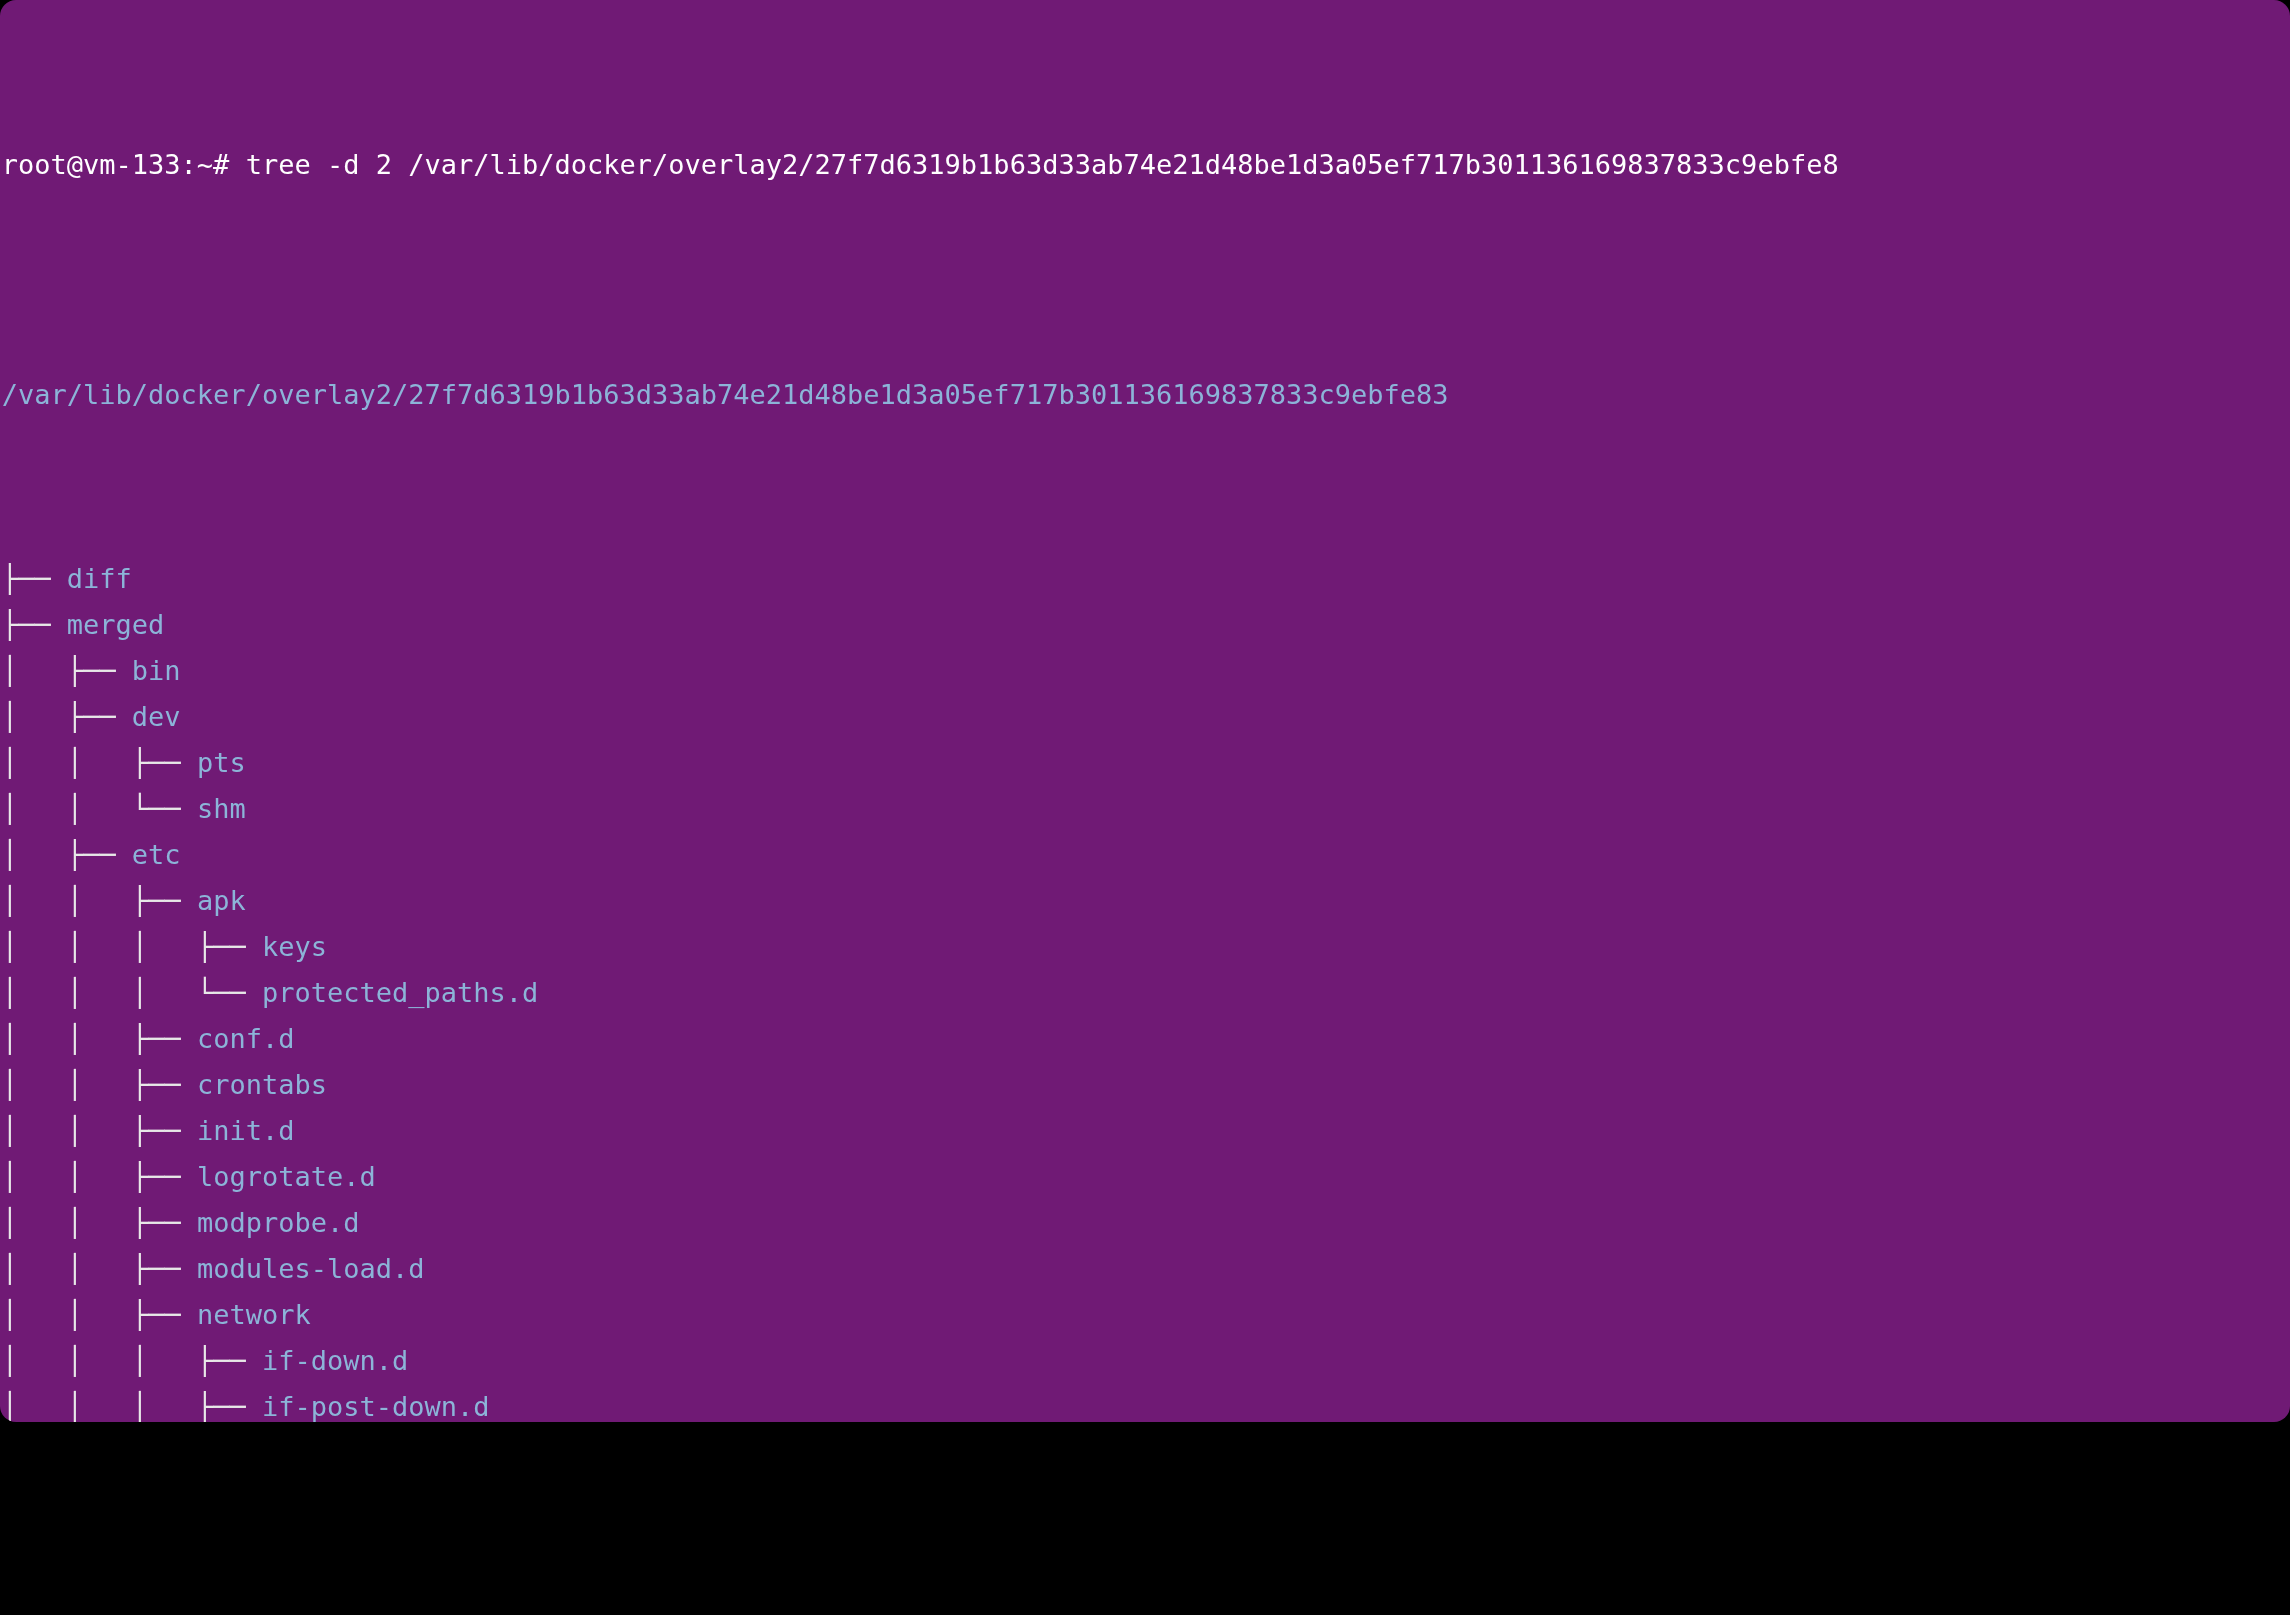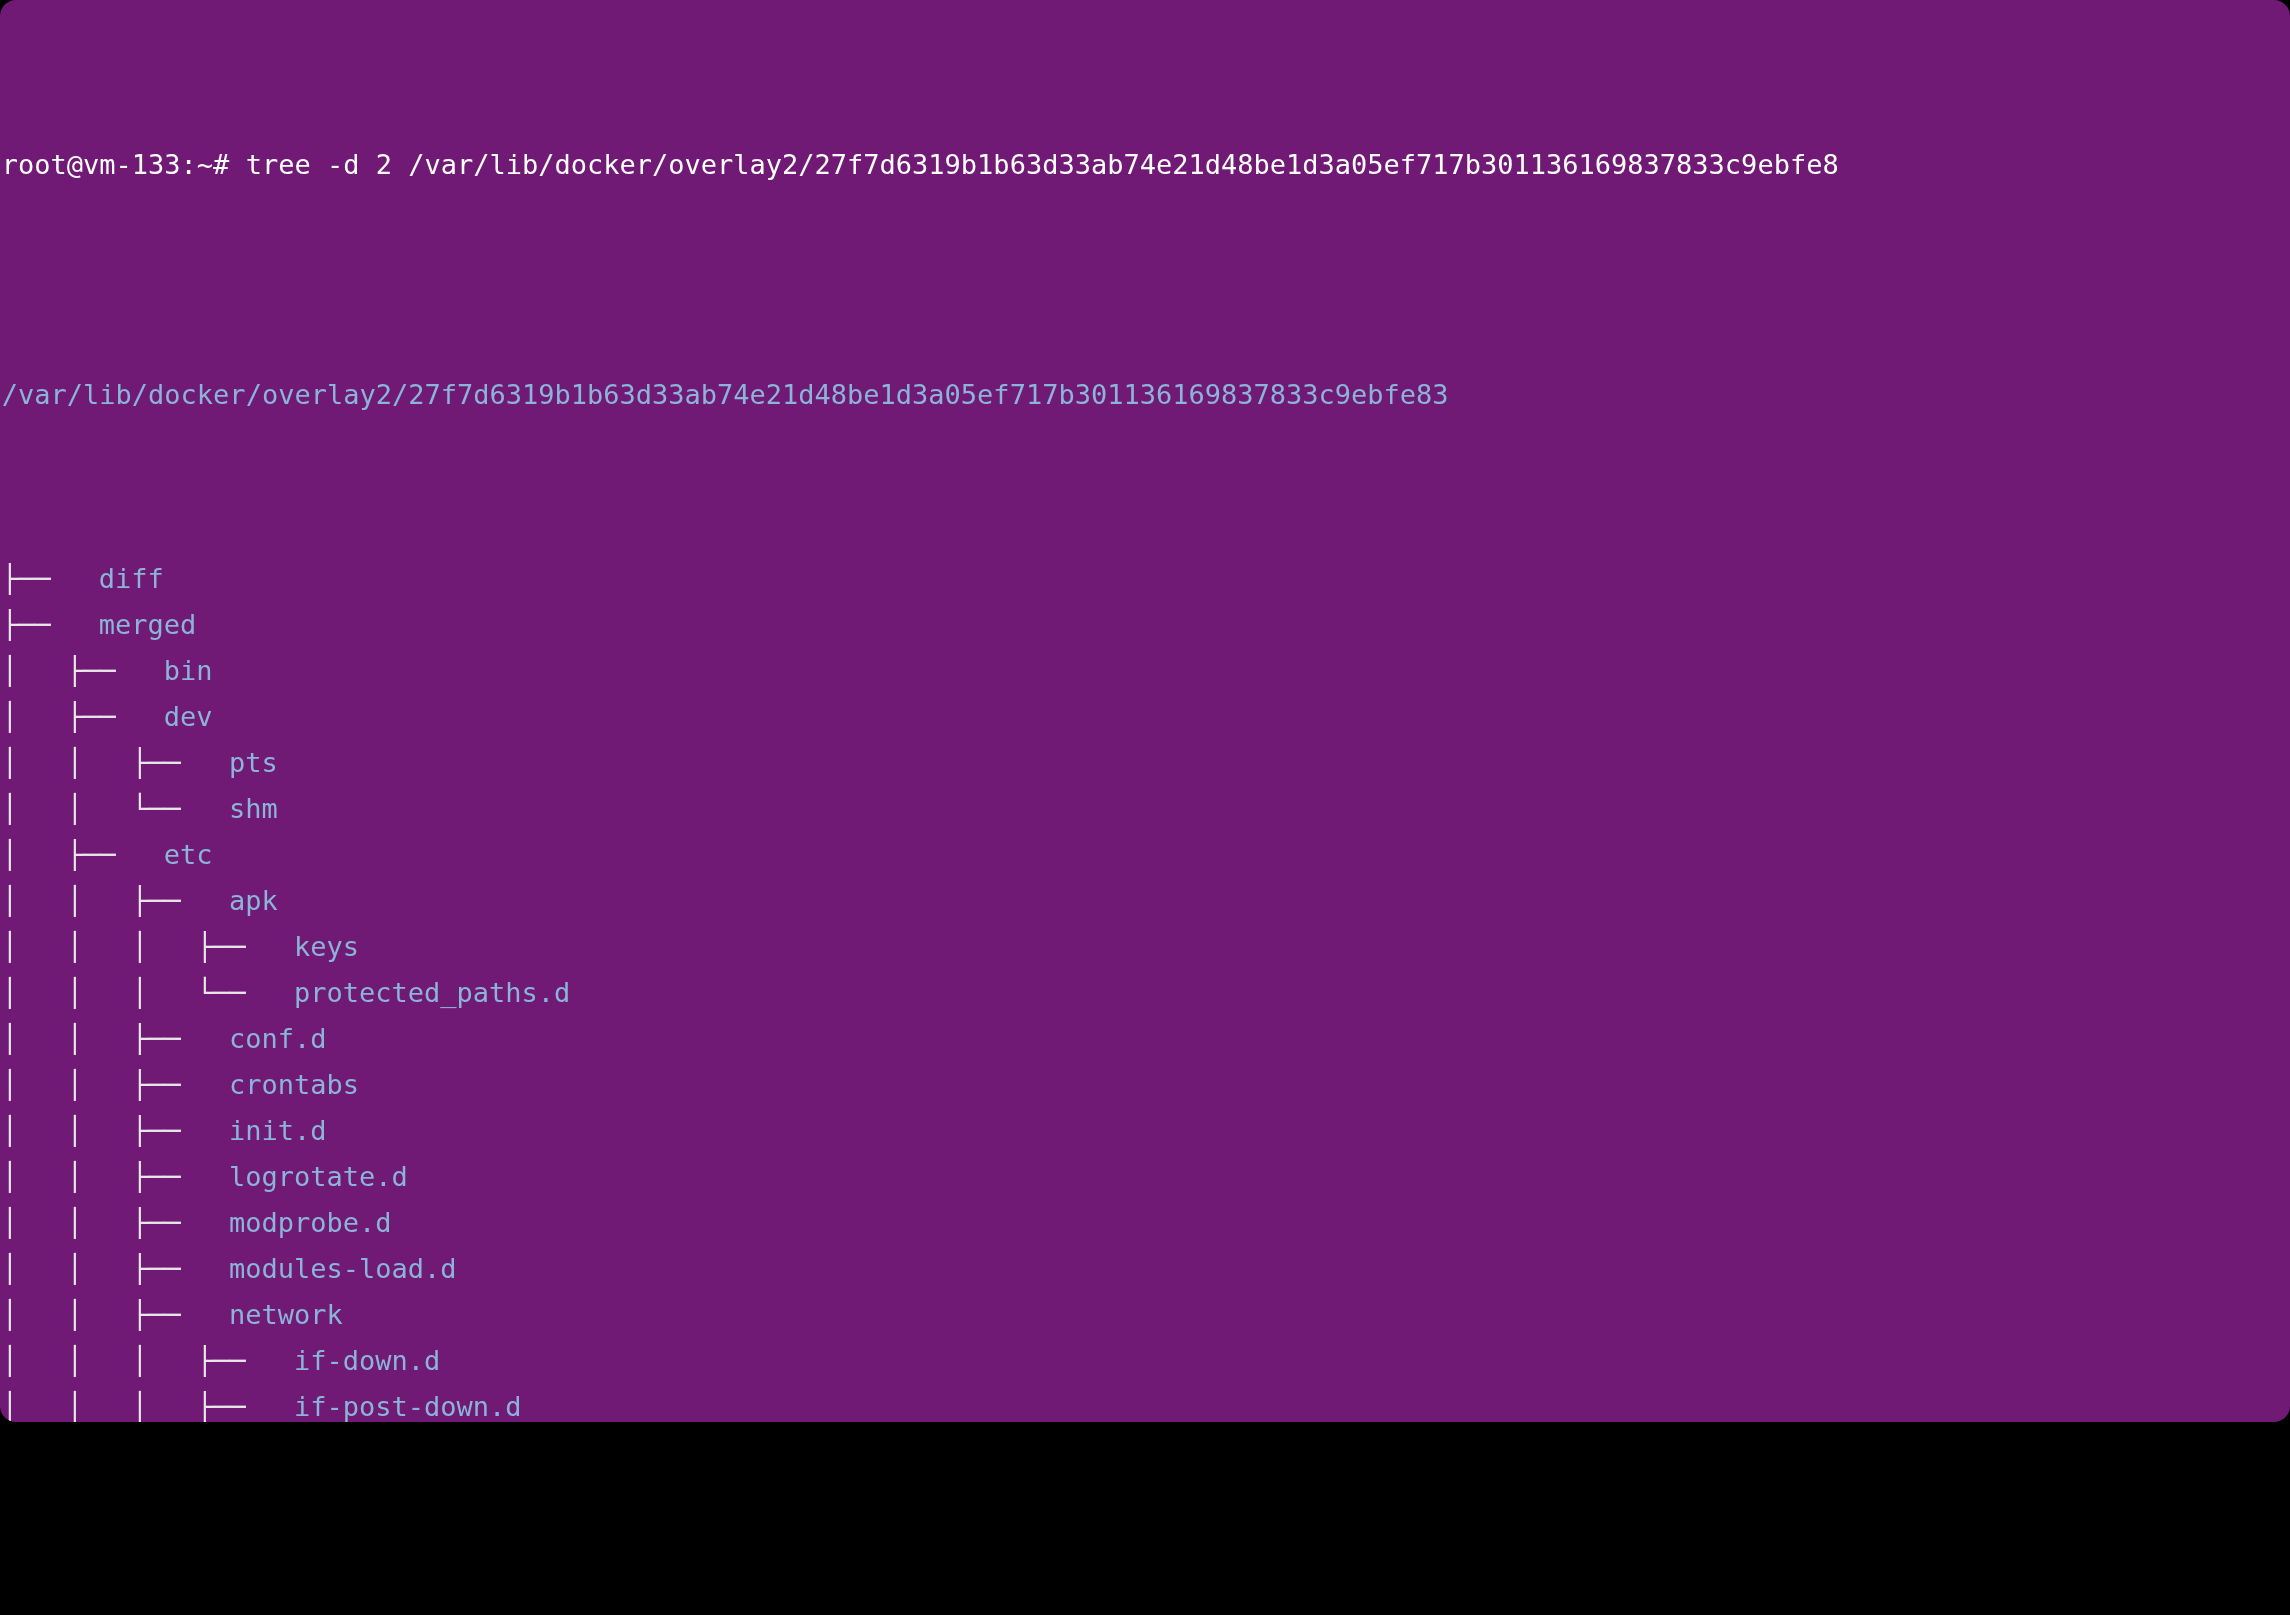--- a/index.html
+++ b/index.html
@@ -27,21 +27,21 @@
     overflow: hidden;
     border-radius: 16px;
   }
   .line {
     height: 46px;
     white-space: pre;
     display: block;
   }
   .prompt-text { color: #ffffff; }
   .branch { color: #e8e8e8; }
-  .dirname { color: #8cb4d8; margin-left: 32px; }
+  .dirname { color: #8cb4d8; }
   .pathline { color: #8cb4d8; }
 </style>
 </head>
 <body>
 
 <div id="terminal">
 
   <div class="line"><span class="prompt-text">root@vm-133:~# tree -d 2 /var/lib/docker/overlay2/27f7d6319b1b63d33ab74e21d48be1d3a05ef717b301136169837833c9ebfe8</span></div>
 
 

